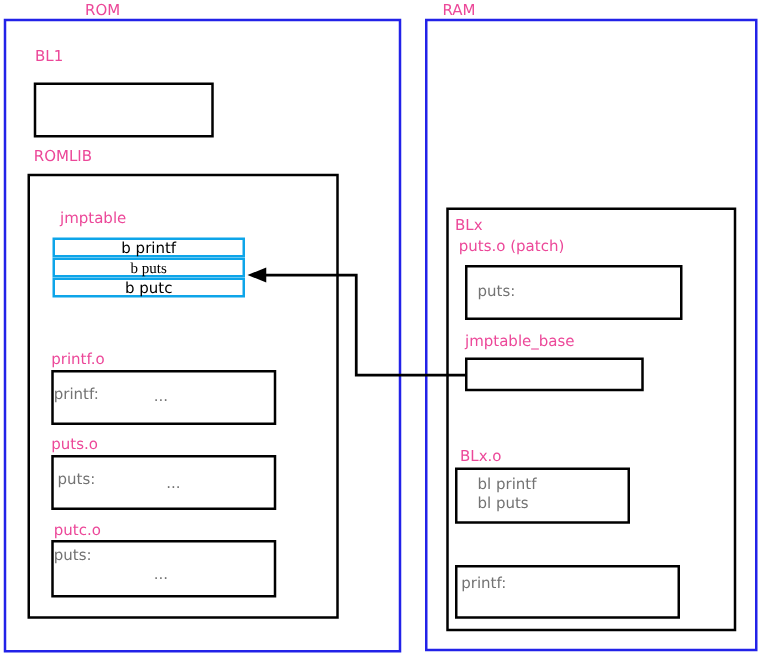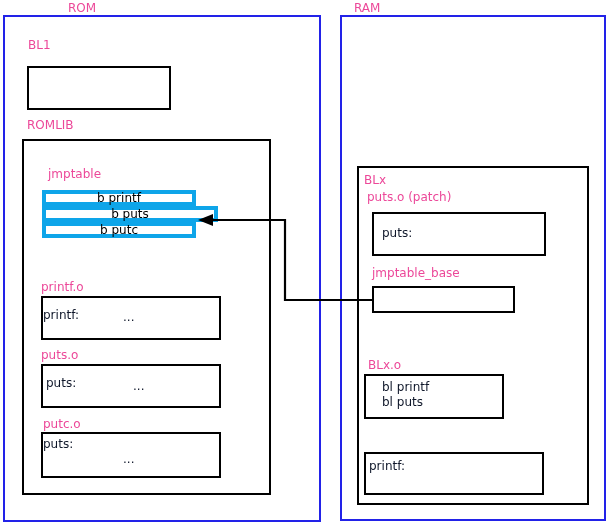--- a/index.html
+++ b/index.html
@@ -33,27 +33,27 @@
   }
   .box {
     position: absolute;
     border: 2px solid #000000;
     background: #ffffff;
     box-sizing: border-box;
   }
   .code {
     position: absolute;
     font-size: 12px;
-    color: #0f172a;
+    color: #737373;
     white-space: pre;
     line-height: 15px;
   }
   .jmp-row {
     position: absolute;
-    border: 4px solid #0ea5e9;
+    border: 2px solid #0ea5e9;
     background: #ffffff;
     box-sizing: border-box;
     display: flex;
     align-items: center;
     justify-content: center;
     font-size: 12px;
     color: #000000;
   }
   #connector {
     position: absolute;
@@ -75,21 +75,21 @@
 
   <div class="lbl" style="left:28px; top:38px;">BL1</div>
   <div class="box" style="left:27px; top:66px; width:144px; height:44px;"></div>
 
   <div class="lbl" style="left:27px; top:118px;">ROMLIB</div>
   <div class="box" style="left:22px; top:139px; width:249px; height:356px;"></div>
 
   <div class="lbl" style="left:48px; top:167px;">jmptable</div>
 
   <div class="jmp-row" style="left:42px; top:190px; width:154px; height:16px;">b printf</div>
-  <div class="jmp-row" style="left:42px; top:206px; width:176px; height:16px;">b puts</div>
+  <div class="jmp-row" style="left:42px; top:206px; width:154px; height:16px;font-family:Liberation Serif, serif;">b puts</div>
   <div class="jmp-row" style="left:42px; top:222px; width:154px; height:16px;">b putc</div>
 
   <div class="lbl" style="left:41px; top:280px;">printf.o</div>
   <div class="box" style="left:41px; top:296px; width:180px; height:44px;"></div>
   <div class="code" style="left:43px; top:308px;">printf:</div>
   <div class="code" style="left:123px; top:310px;">...</div>
 
   <div class="lbl" style="left:41px; top:348px;">puts.o</div>
   <div class="box" style="left:41px; top:364px; width:180px; height:44px;"></div>
   <div class="code" style="left:46px; top:376px;">puts:</div>

